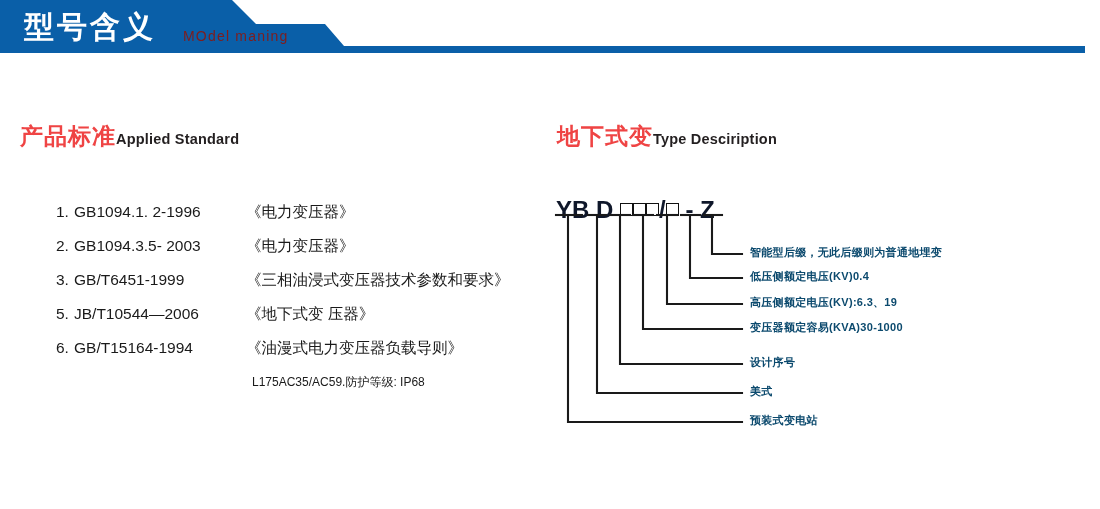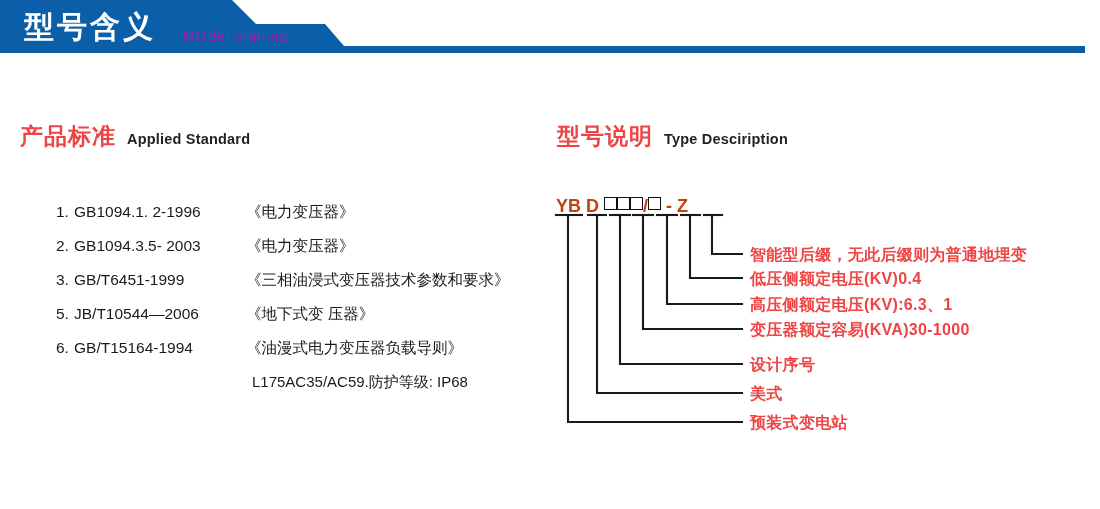--- a/index.html
+++ b/index.html
@@ -20,84 +20,84 @@
 
   #header-title-cn{
     position:absolute;left:24px;top:7px;
     font-size:30px;font-weight:700;color:#ffffff;
     letter-spacing:3px;
     line-height:40px;
     white-space:nowrap;
   }
   #header-title-en{
     position:absolute;left:183px;top:28px;
-    font-size:14px;color:#a21caf;
+    font-size:14px;color:#7f1d1d;
     letter-spacing:1.2px;
     white-space:nowrap;
   }
 
   
   .section-head{position:absolute;white-space:nowrap;}
   .section-head .cn{
     font-size:23px;font-weight:700;color:#ef4444;
     letter-spacing:1px;
   }
   .section-head .en{
     font-size:14.5px;font-weight:700;color:#231f20;
-    margin-left:11px;letter-spacing:.2px;
+    letter-spacing:.2px;
   }
   #std-heading{left:20px;top:121px;}
   #type-heading{left:557px;top:121px;}
 
   
   #standards-list{
     position:absolute;left:20px;top:195px;width:530px;margin-left:36px;
   }
   .std-row{
     display:block;
     font-size:15.5px;color:#1a1a1a;
     height:34px;line-height:34px;
     white-space:nowrap;
   }
   .std-row .std-idx{display:inline-block;width:18px;}
   .std-row .std-code{display:inline-block;min-width:172px;}
   .std-row .std-name{}
   .std-cont{
     display:block;
-    font-size:15px;color:#1a1a1a;
+    font-size:12px;color:#1a1a1a;
     height:34px;line-height:34px;
     padding-left:196px;
     white-space:nowrap;
   }
 
   
   #type-code{
     position:absolute;left:556px;top:196px;
-    font-size:18px;font-weight:700;color:#c2410c;
+    font-size:24px;font-weight:700;color:#0f172a;
     letter-spacing:0px;white-space:nowrap;
     height:26px;
   }
   #type-code .seg{display:inline-block;}
   #type-code .box{
     display:inline-block;width:11px;height:11px;
     border:1.6px solid #111;
     vertical-align:2px;
   }
 
   
   #leader-lines{
     position:absolute;left:0;top:0;width:1100px;height:509px;
     pointer-events:none;
   }
 
   
   #type-descriptions{position:absolute;left:0;top:0;}
   .desc-item{
     position:absolute;
-    font-size:16px;font-weight:700;color:#ef4444;
+    font-size:11px;font-weight:700;color:#0c4a6e;
     white-space:nowrap;
     letter-spacing:.3px;
   }
 </style>
 </head>
 <body>
 
 <div id="header-banner">
   <svg width="1100" height="58" viewBox="0 0 1100 58" xmlns="http://www.w3.org/2000/svg">
 
@@ -107,21 +107,21 @@
   </svg>
   <div id="header-title-cn">型号含义</div>
   <div id="header-title-en">MOdel maning</div>
 </div>
 
 <div class="section-head" id="std-heading">
   <span class="cn">产品标准</span><span class="en">Applied Standard</span>
 </div>
 
 <div class="section-head" id="type-heading">
-  <span class="cn">型号说明</span><span class="en">Type Desciription</span>
+  <span class="cn">地下式变</span><span class="en">Type Desciription</span>
 </div>
 
 <div id="standards-list">
   <div class="std-row">
     <span class="std-idx">1.</span><span class="std-code">GB1094.1. 2-1996</span><span class="std-name">《电力变压器》</span>
   </div>
   <div class="std-row">
     <span class="std-idx">2.</span><span class="std-code">GB1094.3.5- 2003</span><span class="std-name">《电力变压器》</span>
   </div>
   <div class="std-row">
@@ -163,18 +163,18 @@
 
     <path d="M597,215 L597,393 L742,393"></path>
 
     <path d="M568,215 L568,422 L742,422"></path>
   </g>
 </svg>
 
 <div id="type-descriptions">
   <div class="desc-item" style="left:750px;top:245px;">智能型后缀，无此后缀则为普通地埋变</div>
   <div class="desc-item" style="left:750px;top:269px;">低压侧额定电压(KV)0.4</div>
-  <div class="desc-item" style="left:750px;top:295px;">高压侧额定电压(KV):6.3、1</div>
+  <div class="desc-item" style="left:750px;top:295px;">高压侧额定电压(KV):6.3、19</div>
   <div class="desc-item" style="left:750px;top:320px;text-align:center;">变压器额定容易(KVA)30-1000</div>
   <div class="desc-item" style="left:750px;top:355px;font-family:Liberation Mono, monospace;">设计序号</div>
   <div class="desc-item" style="left:750px;top:384px;">美式</div>
   <div class="desc-item" style="left:750px;top:413px;">预装式变电站</div>
 </div>
 
 </body></html>

